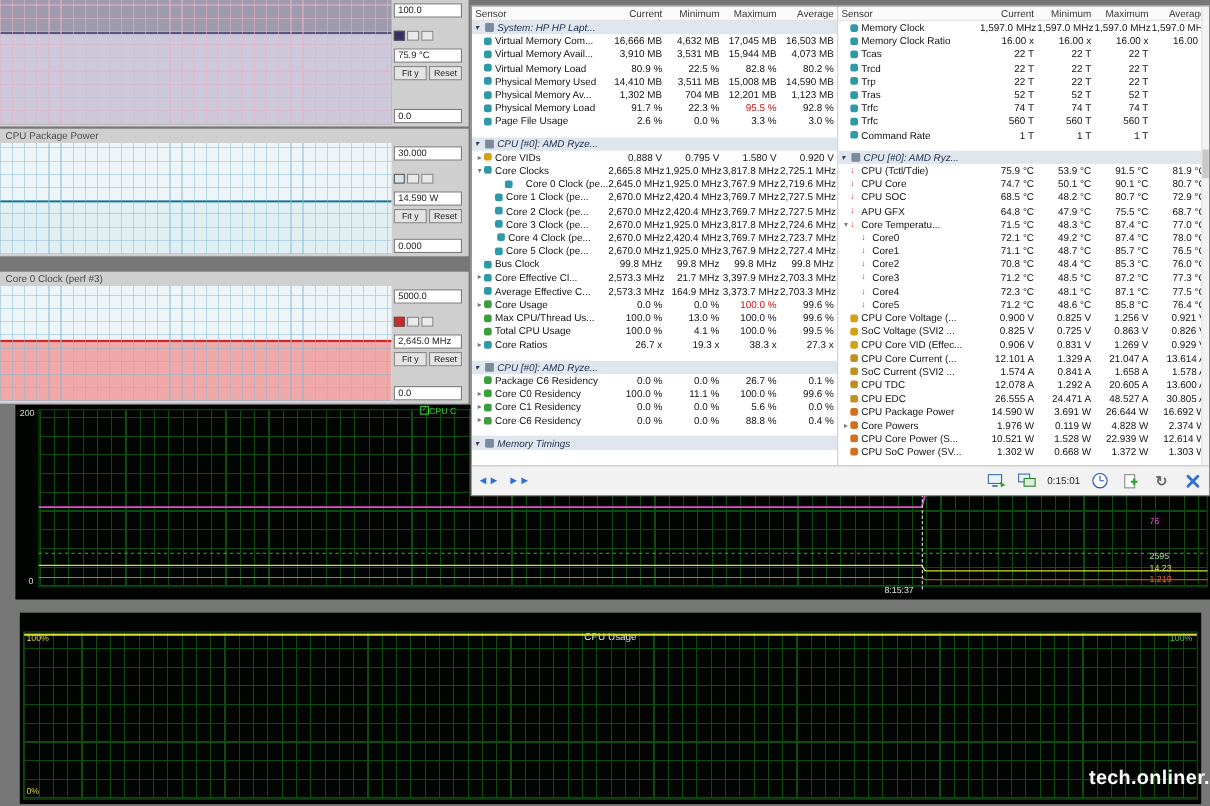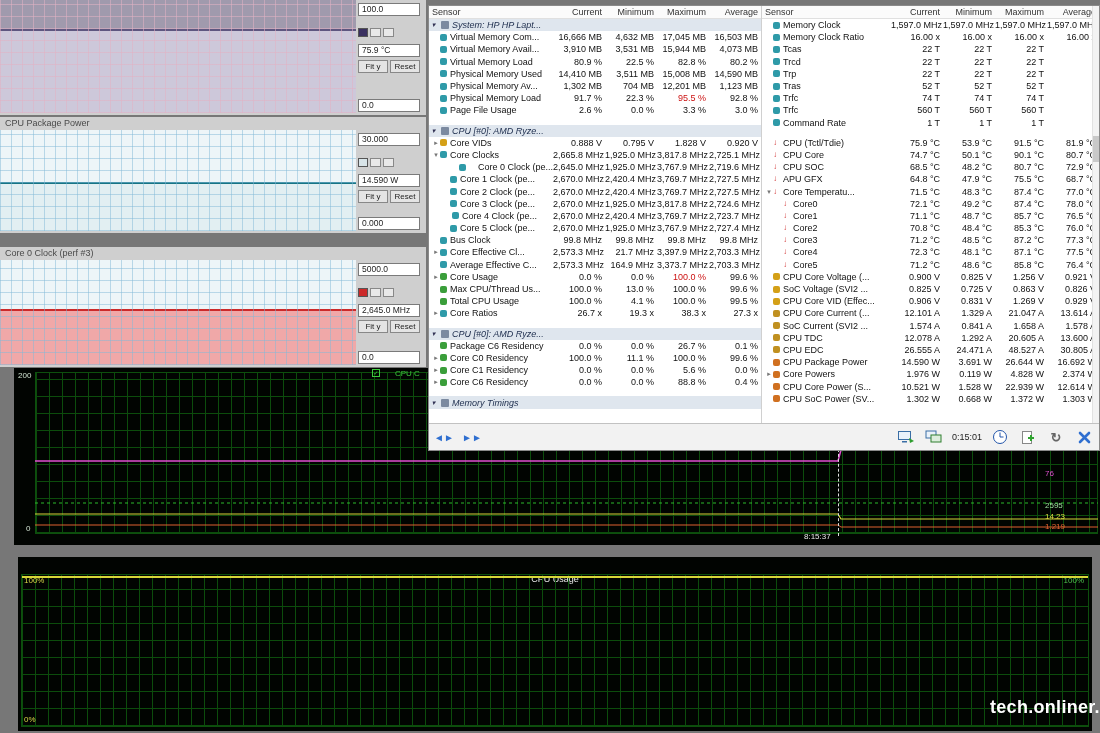--- a/index.html
+++ b/index.html
@@ -61,21 +61,21 @@
                      repeating-linear-gradient(0deg,var(--grid_green,#0c4c0c) 0 1px,transparent 1px 17px)}
   #mid-lines{position:absolute;left:21px;top:4px}
   .axis-label{position:absolute;color:#cfe0cf;font-size:8px}
   .cursor-line{position:absolute;left:824px;top:76px;height:92px;border-left:1px dashed #ddd}
   .cursor-time{position:absolute;left:790px;top:164px;color:#e8e8e8;font-size:8px}
   #mid-labels .glabel{position:absolute;left:1031px;font-size:8px}
   #mid-labels .glabel:nth-of-type(1){top:101px}
   #mid-labels .glabel:nth-of-type(2){top:133px}
   #mid-labels .glabel:nth-of-type(3){top:144px}
   #mid-labels .glabel:nth-of-type(4){top:154px}
-  .legend{position:absolute;left:358px;top:1px;display:flex;align-items:flex-start;gap:15px;color:#3ecb3e;font-size:8px}
+  .legend{position:absolute;left:368px;top:1px;display:flex;align-items:flex-start;gap:0;color:#3ecb3e;font-size:8px}
   .legend .chk{width:8px;height:8px;border:1px solid #3ecb3e;font-size:6px;line-height:7px;text-align:center;color:#3ecb3e}
 
   #cpu-graph{position:absolute;left:18px;top:557px;width:1074px;height:174px;background:#010401}
   #cpu-grid{position:absolute;left:3px;right:3px;top:17px;bottom:4px;border:1px solid #0d4f0d;
     background-image:repeating-linear-gradient(90deg,var(--grid_green,#0c4c0c) 0 1px,transparent 1px 13px),
                      repeating-linear-gradient(0deg,var(--grid_green,#0c4c0c) 0 1px,transparent 1px 17px)}
   #cpu-topline{position:absolute;left:4px;right:4px;top:19px;border-top:2px solid var(--line_yellow,#d8d838)}
   #cpu-title{position:absolute;left:0;right:0;top:17px;text-align:center;color:#e8e8e8;font-size:9px}
   .pct{position:absolute;font-size:8px}
   .pct.tl{left:6px;top:19px;color:#d8d848}
@@ -277,21 +277,21 @@
             <span class="sec-lb">CPU [#0]: AMD Ryze...</span>
           </div>
           <div class="trow">
             <div class="tc tl">
               <span class="expander">▸</span>
               <span class="ricon dot" style="background: rgb(212, 160, 23);"></span>
               <span>Core VIDs</span>
             </div>
             <div class="tc tv">0.888 V</div>
             <div class="tc tv">0.795 V</div>
-            <div class="tc tv">1.828 V</div>
+            <div class="tc tv">1.580 V</div>
             <div class="tc tv">0.920 V</div>
           </div>
           <div class="trow">
             <div class="tc tl">
               <span class="expander">▾</span>
               <span class="ricon dot" style="background: rgb(46, 154, 168);"></span>
               <span>Core Clocks</span>
             </div>
             <div class="tc tv">2,665.8 MHz</div>
             <div class="tc tv">1,925.0 MHz</div>
@@ -599,20 +599,25 @@
               <span class="expander"></span>
               <span class="ricon dot" style="background: rgb(46, 154, 168);"></span>
               <span>Command Rate</span>
             </div>
             <div class="tc tv">1 T</div>
             <div class="tc tv">1 T</div>
             <div class="tc tv">1 T</div>
             <div class="tc tv"></div>
           </div>
           <div class="tspacer"></div>
+          <div class="trow tsec">
+            <span class="sec-ch">▾</span>
+            <span class="sec-ic"></span>
+            <span class="sec-lb">CPU [#0]: AMD Ryz...</span>
+          </div>
           <div class="trow">
             <div class="tc tl">
               <span class="expander"></span>
               <span class="ricon trend" style="color: rgb(208, 48, 48);">↓</span>
               <span>CPU (Tctl/Tdie)</span>
             </div>
             <div class="tc tv">75.9 °C</div>
             <div class="tc tv">53.9 °C</div>
             <div class="tc tv">91.5 °C</div>
             <div class="tc tv">81.9 °C</div>

